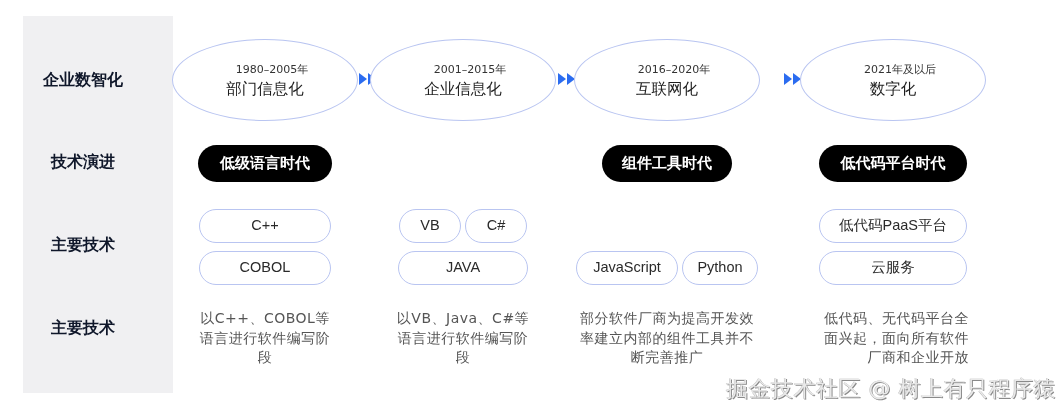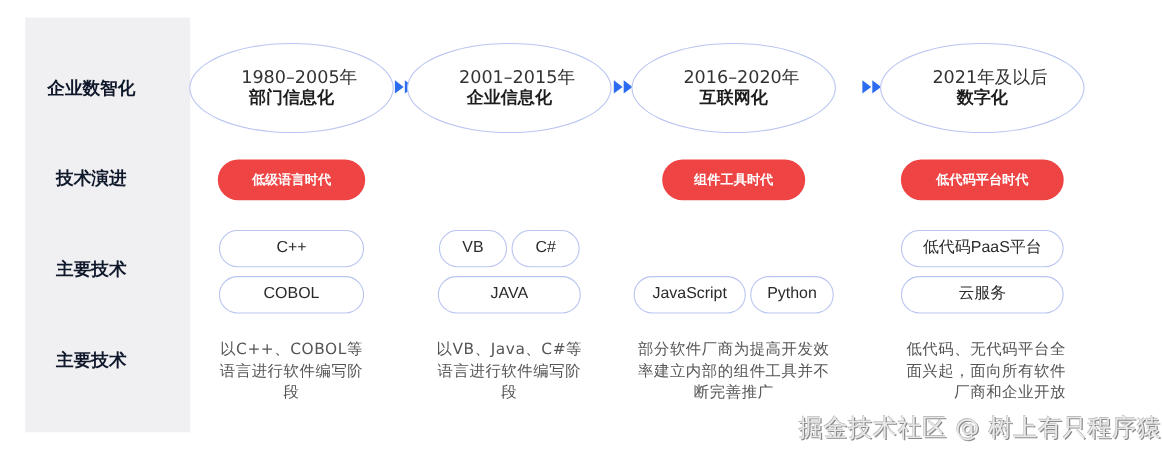--- a/index.html
+++ b/index.html
@@ -16,28 +16,28 @@
   }
 
   .col { position: absolute; top: 0; width: 220px; height: 417px; }
 
   .era {
     position: absolute; left: 50%; top: 39px; width: 186px; height: 82px;
     margin-left: -93px; border: 1.5px solid #b9c5f1; border-radius: 50%;
     display: flex; flex-direction: column; align-items: center; justify-content: center;
     background: #fff;
   }
-  .era-years { font-size: 16px; color: #333; line-height: 17px; margin-left: 14px; }
-  .era-name { font-size: 15.5px; font-weight: bold; color: #1d1d1d; line-height: 21px; margin-top: 1px; }
+  .era-years { font-size: 11px; color: #333; line-height: 17px; margin-left: 14px; }
+  .era-name { font-size: 15.5px; font-weight: normal; color: #1d1d1d; line-height: 21px; margin-top: 1px; }
 
   .stage {
     position: absolute; left: 50%; top: 145px; height: 37px;
     transform: translateX(-50%);
-    background: #ef4444; color: #fff; border-radius: 19px;
-    font-size: 12px; font-weight: bold; line-height: 37px; text-align: center;
+    background: #000000; color: #fff; border-radius: 19px;
+    font-size: 15px; font-weight: bold; line-height: 37px; text-align: center;
     white-space: nowrap;
   }
 
   .tech-row {
     position: absolute; left: 50%; height: 34px; transform: translateX(-50%);
     display: flex; gap: 4px;
   }
   .tech {
     height: 34px; border: 1.5px solid #b9c5f1; border-radius: 17px; background: #fff;
     font-family: "Liberation Sans", sans-serif;

